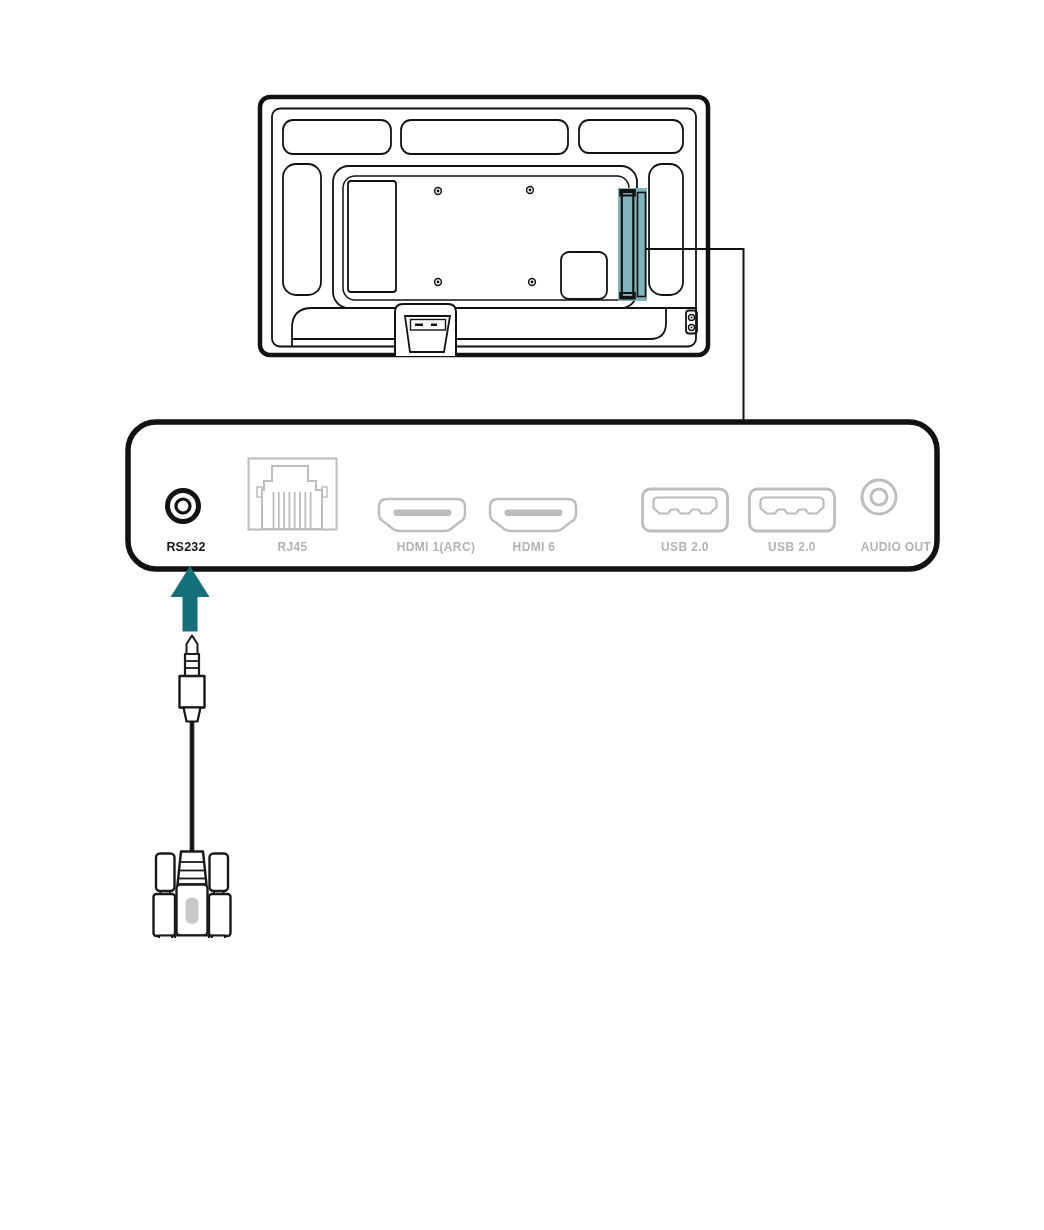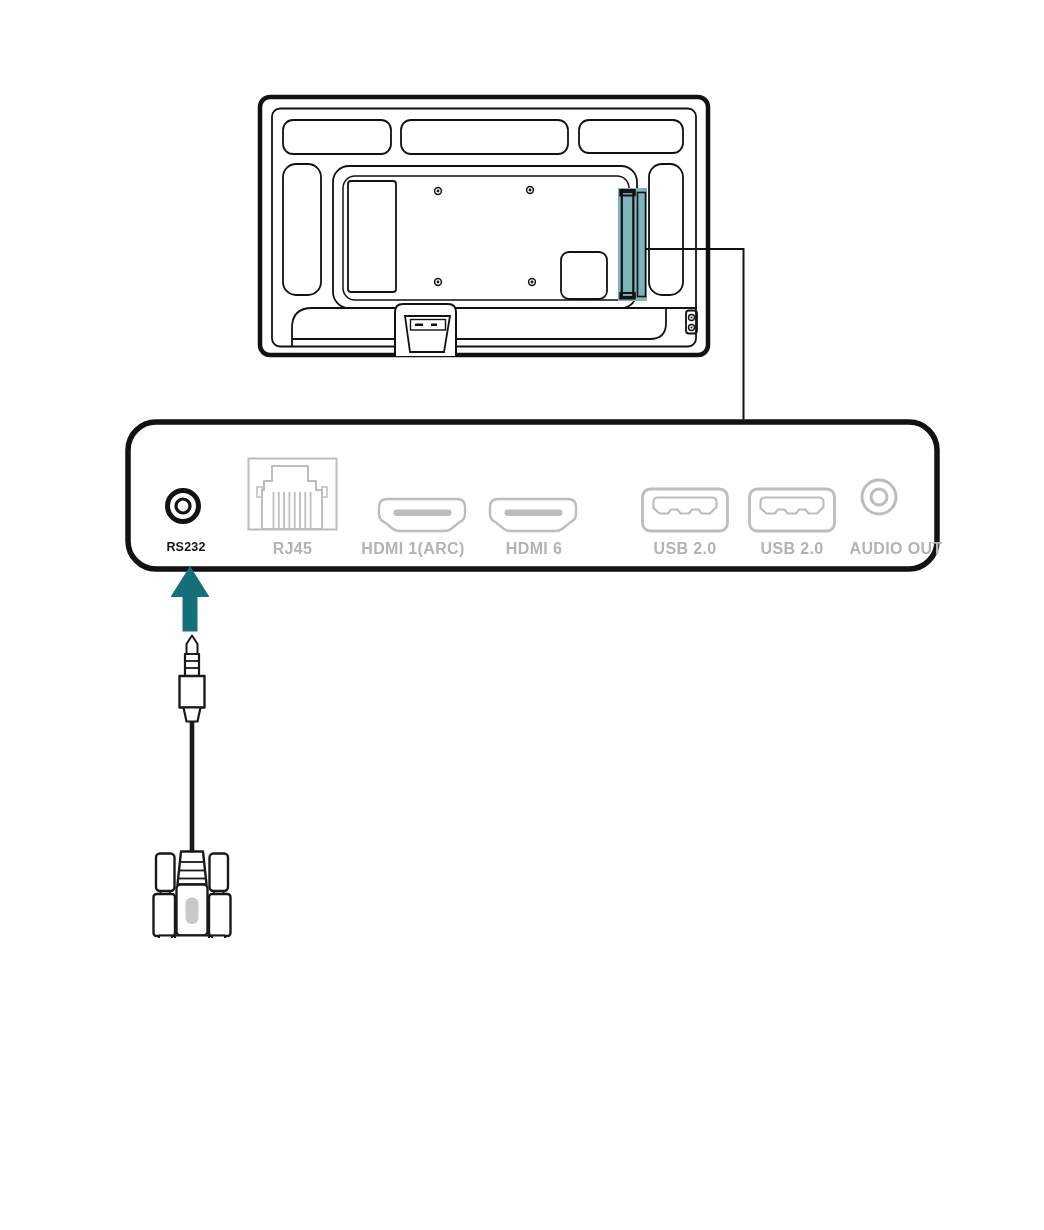--- a/index.html
+++ b/index.html
@@ -1,20 +1,20 @@
 <!DOCTYPE html>
 <html><head>
 <meta charset="utf-8">
 <style>
   html,body{margin:0;padding:0;background:#fff;}
   .stage{position:relative;width:1044px;height:938px;background:#ffffff;overflow:hidden;
          font-family:"Liberation Sans",sans-serif;}
   .stage svg{position:absolute;left:0;top:0;}
   .plabel{position:absolute;top:540px;transform:translateX(-50%);white-space:nowrap;
-          font-size:16px;font-weight:700;letter-spacing:.35px;color:#B3B3B3;}
+          font-size:12px;font-weight:700;letter-spacing:.35px;color:#B3B3B3;}
   .plabel.active{color:#161616;font-size:12.5px;letter-spacing:.2px;}
 </style>
 </head>
 <body>
 
 <div class="stage">
 
 <svg width="1044" height="1230" viewBox="0 0 1044 1230">
 
   <g fill="none" stroke="#121212">
@@ -181,19 +181,19 @@
     <rect x="377.5" y="987" width="142" height="87.5" fill="none" stroke-width="2.2"></rect>
     <path d="M360.5,1086.5 L339,1110 H564 L537.5,1086.5 Z" fill="#ffffff" stroke-width="4.5" stroke-linejoin="round"></path>
     <path d="M368.5,1091.5 H532.5 L547,1103 H352.5 Z" fill="none" stroke-width="2.2"></path>
     <rect x="336" y="1108.5" width="229" height="14" rx="6.5" fill="#121212" stroke="none"></rect>
     <rect x="419.5" y="1105" width="56" height="11.5" rx="3.5" fill="#ffffff" stroke-width="2.6"></rect>
   </g>
 </svg>
 
   <div class="plabel active" style="left:186px">RS232</div>
   <div class="plabel" style="left:292.5px">RJ45</div>
-  <div class="plabel" style="left:413px">HDMI 1(ARC)</div>
+  <div class="plabel" style="left:436px">HDMI 1(ARC)</div>
   <div class="plabel" style="left:534px">HDMI 6</div>
   <div class="plabel" style="left:685px">USB 2.0</div>
   <div class="plabel" style="left:792px">USB 2.0</div>
   <div class="plabel" style="left:896px">AUDIO OUT</div>
 
 </div>
 
 </body></html>

